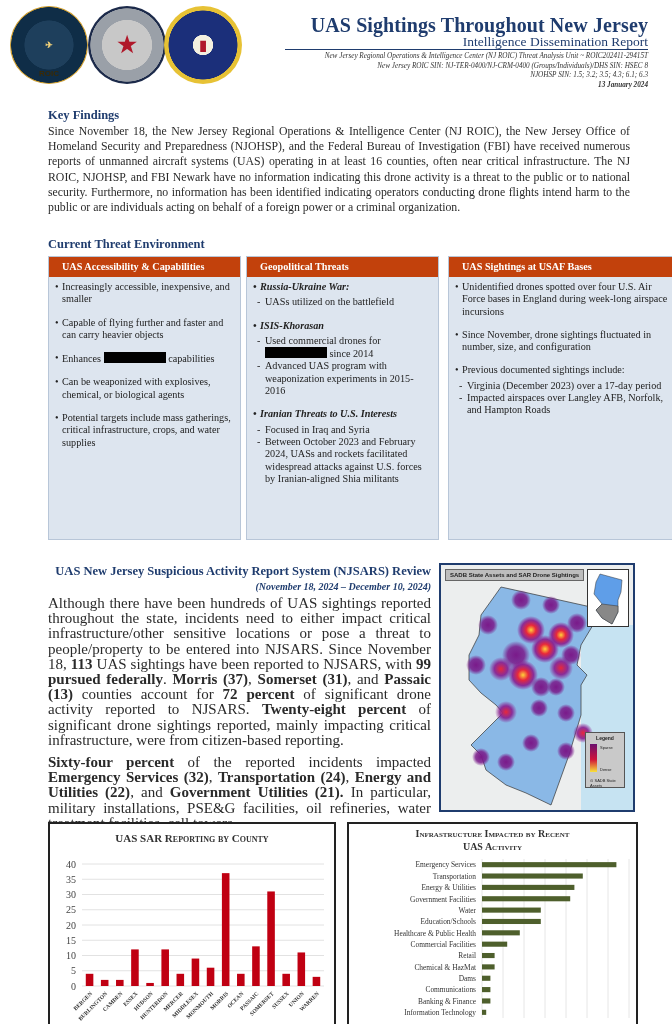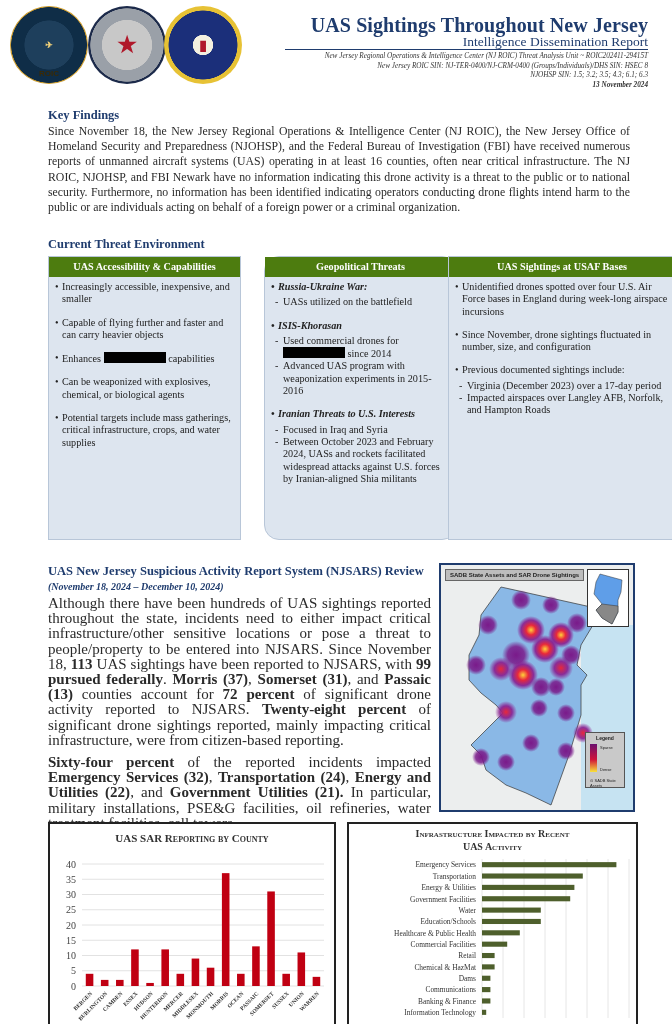--- a/index.html
+++ b/index.html
@@ -12,26 +12,26 @@
   .seal-fbi { left: 164px; background: radial-gradient(circle, #f3f0e0 0 18%, #1b2f7a 19% 62%, #e7c235 63% 100%); }
   .seal-inner { position:absolute; left:50%; top:50%; transform:translate(-50%,-50%); font-family:"Liberation Sans",sans-serif; font-size:9px; font-weight:bold; color:#f3d37a; }
   .seal-label { position:absolute; bottom:6px; width:100%; text-align:center; font-size:8px; font-weight:bold; color:#3a2a05; font-family:"Liberation Sans",sans-serif; }
 
   .title { position: absolute; right: 24px; top: 14px; font-family: "Liberation Serif", serif; font-size: 20px; font-weight: bold; color: #1f3c6e; letter-spacing: 0.1px; }
   .title-rule { position: absolute; left: 285px; right: 24px; top: 49px; height: 1px; background: #1f3c6e; }
   .subtitle { position: absolute; right: 24px; top: 34px; font-size: 13.5px; color: #1f3c6e; font-family: "Liberation Serif", serif; }
   .meta { position: absolute; right: 24px; top: 52px; text-align: right; font-style: italic; font-size: 7.2px; line-height: 9.6px; color: #333; font-family: Liberation Serif, serif; }
   .meta .date { font-weight: bold; }
 
-  .h2 { position: absolute; left: 48px; font-family: "Liberation Serif", serif; font-weight: bold; font-size: 12.5px; color: #1f3c6e; }
+  .h2 { position: absolute; left: 48px; font-family: "Liberation Serif", serif; font-weight: bold; font-size: 12.5px; color: #1f3c6e; text-align: right; }
   .para { position: absolute; left: 48px; width: 383px; font-size: 15px; line-height: 15.2px; text-align: justify; color: #2a2a2a; font-family: "Liberation Serif", serif; }
   .kf-para { width: 582px; top: 124px; font-size: 11.8px; line-height: 15.2px; }
 
   .box { position: absolute; top: 256px; background: #dde5ef; border: 1px solid #b8c6d8; }
-  .box-head { background: #4d7c0f; color: #fff; font-weight: bold; font-size: 10.2px; text-align: center; padding: 4px 2px 5px; font-family: "Liberation Serif", serif; }
+  .box-head { background: #c2410c; color: #fff; font-weight: bold; font-size: 10.2px; padding: 4px 13px 5px; font-family: "Liberation Serif", serif; }
   .box-body { padding: 4px 6px; font-size: 10.2px; line-height: 12.3px; color: #222; font-family: "Liberation Serif", serif; }
   .bul { position: relative; padding-left: 7px; margin-bottom: 11px; }
   .bul::before { content: "•"; position: absolute; left: 0; }
   .bul.tight { margin-bottom: 3px; }
   .sub { position: relative; padding-left: 10px; margin-left: 2px; }
   .sub::before { content: "-"; position: absolute; left: 2px; }
   .sub-wrap { margin-bottom: 11px; }
   .redact { display: inline-block; background: #000; height: 11px; vertical-align: -1px; }
   .bi { font-weight: bold; font-style: italic; }
 
@@ -65,21 +65,21 @@
   <span class="seal-inner" style="color:#b0182a;font-size:14px;">▮</span>
 </div>
 
 <div class="title">UAS Sightings Throughout New Jersey</div>
 <div class="subtitle">Intelligence Dissemination Report</div>
 <div class="title-rule"></div>
 <div class="meta">
   <div>New Jersey Regional Operations &amp; Intelligence Center (NJ ROIC) Threat Analysis Unit ~ ROIC202411-29415T</div>
   <div>New Jersey ROIC SIN: NJ-TER-0400/NJ-CRM-0400 (Groups/Individuals)/DHS SIN: HSEC 8</div>
   <div>NJOHSP SIN: 1.5; 3.2; 3.5; 4.3; 6.1; 6.3</div>
-  <div class="date">13 November 2024</div>
+  <div class="date">13 January 2024</div>
 </div>
 
 <div class="h2" style="top:108px;">Key Findings</div>
 <div class="para kf-para">Since November 18, the New Jersey Regional Operations &amp; Intelligence Center (NJ ROIC), the New Jersey Office of Homeland Security and Preparedness (NJOHSP), and the Federal Bureau of Investigation (FBI) have received numerous reports of unmanned aircraft systems (UAS) operating in at least 16 counties, often near critical infrastructure. The NJ ROIC, NJOHSP, and FBI Newark have no information indicating this drone activity is a threat to the public or to national security. Furthermore, no information has been identified indicating operators conducting drone flights intend harm to the public or are individuals acting on behalf of a foreign power or a criminal organization.</div>
 
 <div class="h2" style="top:237px;">Current Threat Environment</div>
 
 <div class="box" style="left:48px;width:193px;height:284px;">
   <div class="box-head">UAS Accessibility &amp; Capabilities</div>
   <div class="box-body">
@@ -88,21 +88,21 @@
     <div class="bul">
       <span>Enhances</span>
       <span class="redact" style="width:62px;"></span>
       <span>capabilities</span>
     </div>
     <div class="bul">Can be weaponized with explosives, chemical, or biological agents</div>
     <div class="bul">Potential targets include mass gatherings, critical infrastructure, crops, and water supplies</div>
   </div>
 </div>
 
-<div class="box" style="left:264px;width:193px;height:284px;border-radius:15px;">
+<div class="box" style="left:246px;width:193px;height:284px;">
   <div class="box-head">Geopolitical Threats</div>
   <div class="box-body">
     <div class="bul tight bi">Russia-Ukraine War:</div>
     <div class="sub-wrap">
       <div class="sub">UASs utilized on the battlefield</div>
     </div>
     <div class="bul tight bi">ISIS-Khorasan</div>
     <div class="sub-wrap">
       <div class="sub">
         <span>Used commercial drones for</span><br>

